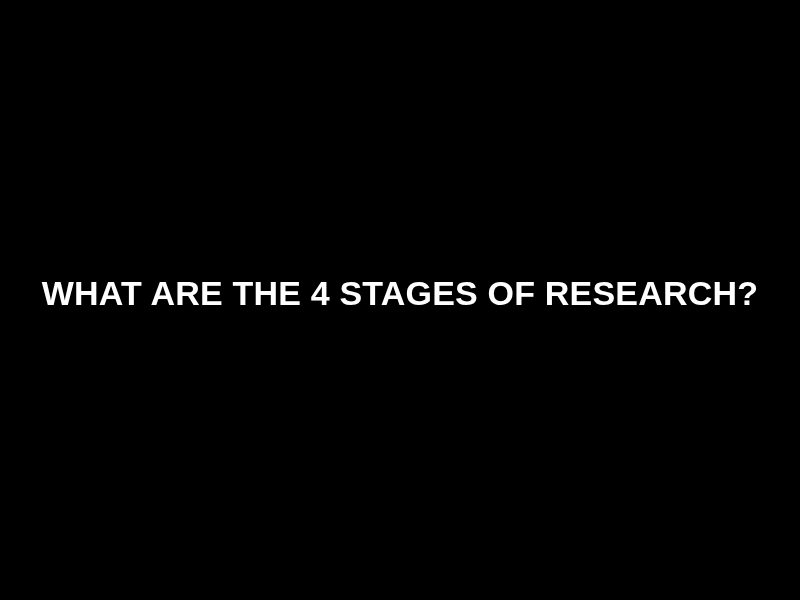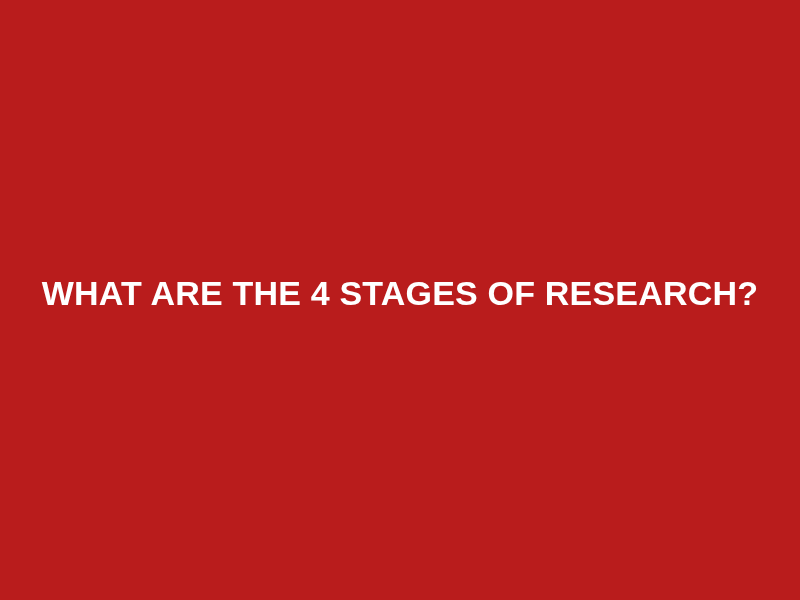--- a/index.html
+++ b/index.html
@@ -40,17 +40,17 @@
     line-height: 24px;    
     letter-spacing: 0.2px;
     white-space: nowrap;
     text-transform: uppercase;
     -webkit-font-smoothing: antialiased;
   }
 </style>
 </head>
 <body>
 
-<div id="banner" style="background-color: #b91c1c;">
+<div id="banner" style="background-color: #000000;">
 
   <h1 id="headline" style="color: rgb(255, 255, 255);">WHAT ARE THE 4 STAGES OF RESEARCH?</h1>
 
 </div>
 
 </body></html>

